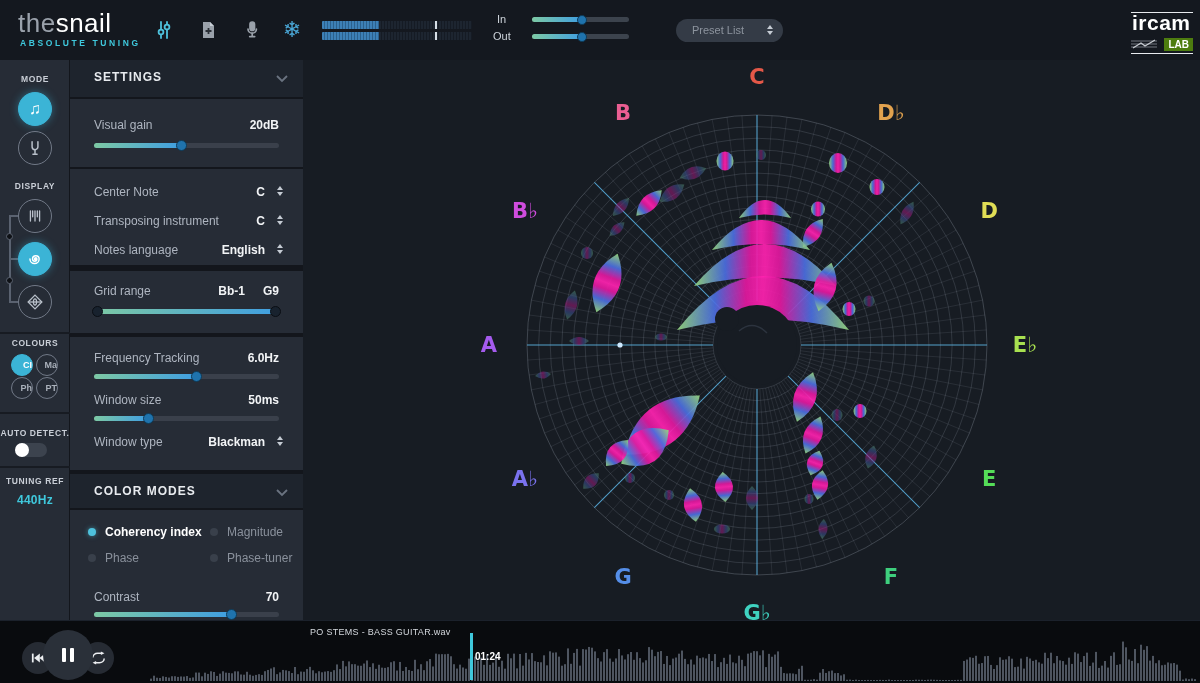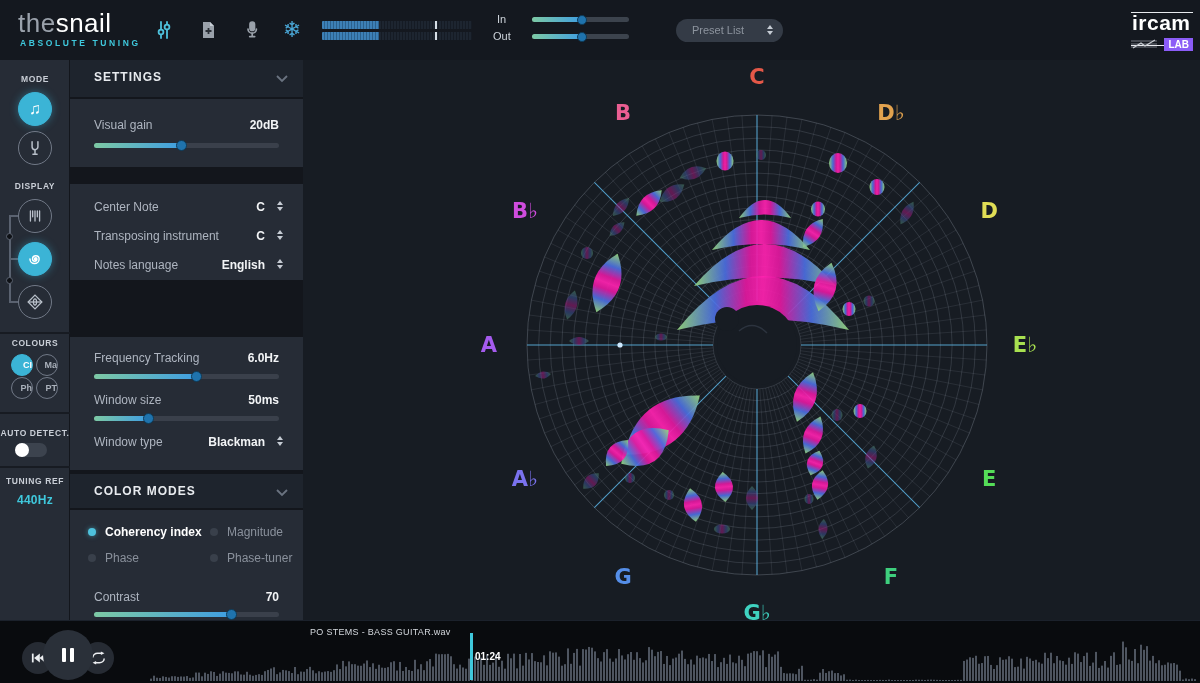--- a/index.html
+++ b/index.html
@@ -17,22 +17,22 @@
   .io-label{position:absolute;font-size:11px;color:#cdd3da;}
   .io-slider{position:absolute;left:532px;width:97px;height:5px;border-radius:3px;background:#3c434d;}
   .io-slider .fill{position:absolute;left:0;top:0;height:100%;border-radius:3px;background:linear-gradient(90deg,#7dc9a4,#3f9ee2);}
   .io-slider .knob{position:absolute;top:-2.5px;width:10px;height:10px;border-radius:50%;background:#2h;background:#1f73ad;border:1px solid #0e3a57;box-sizing:border-box;}
   .preset{position:absolute;left:676px;top:19px;width:107px;height:23px;border-radius:12px;background:#343b46;cursor:pointer;}
   .preset span{position:absolute;left:16px;top:5px;font-size:11px;color:#8d949e;}
   .stepper{display:flex;flex-direction:column;align-items:center;}
   .stepper .up{width:0;height:0;border-left:3.5px solid transparent;border-right:3.5px solid transparent;border-bottom:4.5px solid #c6ccd4;margin-bottom:2px;}
   .stepper .down{width:0;height:0;border-left:3.5px solid transparent;border-right:3.5px solid transparent;border-top:4.5px solid #c6ccd4;}
   .brand{position:absolute;left:1131px;top:12px;width:62px;cursor:default;}
-  .brand .name{font-size:21px;font-weight:bold;color:#fff;line-height:20px;letter-spacing:.5px;border-top:1.5px solid #e8eaee;border-bottom:1.5px solid #e8eaee;padding:0 1px 12px 1px;}
-  .brand .lab{position:absolute;right:0;top:26px;background:#8b5cf6;color:#fff;font-size:10px;font-weight:bold;padding:1px 4px;}
+  .brand .name{font-size:21px;font-weight:bold;color:#fff;line-height:20px;letter-spacing:.5px;border-top:1.5px solid #e8eaee;border-bottom:1.5px solid #e8eaee;padding:0 1px 20px 1px;}
+  .brand .lab{position:absolute;right:0;top:26px;background:#4d7c0f;color:#fff;font-size:10px;font-weight:bold;padding:1px 4px;}
   
   .sidebar{position:absolute;left:0;top:60px;width:70px;height:560px;background:#262c36;border-right:1px solid #13161c;box-sizing:border-box;}
   .side-label{position:absolute;width:70px;text-align:center;font-size:8.5px;font-weight:bold;color:#c9ced6;letter-spacing:.6px;}
   .circ{position:absolute;width:34px;height:34px;left:18px;border-radius:50%;border:1.5px solid #717987;box-sizing:border-box;display:flex;align-items:center;justify-content:center;cursor:pointer;color:#b9c0ca;}
   .circ.on{background:#3bb4d6;border-color:#3bb4d6;color:#fff;box-shadow:0 0 8px rgba(59,180,214,.45);}
   .mini{position:absolute;width:22px;height:22px;border-radius:50%;border:1.5px solid #717987;box-sizing:border-box;text-align:right;line-height:20px;font-size:9px;font-weight:bold;color:#aab1bb;cursor:pointer;}
   .mini.on{background:#3bb4d6;border-color:#3bb4d6;color:#fff;}
   .side-div{position:absolute;left:0;width:70px;height:2px;background:#171b22;}
   .toggle{position:absolute;left:15px;width:32px;height:14px;border-radius:8px;background:#3c434e;cursor:pointer;}
   .toggle .tknob{position:absolute;left:0;top:0;width:14px;height:14px;border-radius:50%;background:#fff;}
@@ -202,41 +202,51 @@
 
   <div class="sec" style="top:39px;height:68px;">
     <div class="row-label" style="top:19px;">Visual gain</div>
     <div class="row-value" style="right:24px;top:19px;">20dB</div>
     <div class="slider" style="top:44px;">
       <div class="fill" style="width: 47%;"></div>
       <div class="knob" style="left: calc(47% - 5px);"></div>
     </div>
   </div>
 
-  <div class="sec" style="top:124px;height:96px;">
+  <div class="sec" style="top:109px;height:96px;">
     <div class="row-label" style="top:16px;">Center Note</div>
     <div class="row-value" style="right:38px;top:16px;">C</div>
     <div class="stepper" style="position:absolute;right:20px;top:17px;">
         <i class="up"></i>
         <i class="down"></i>
       </div>
     <div class="row-label" style="top:45px;">Transposing instrument</div>
     <div class="row-value" style="right:38px;top:45px;">C</div>
     <div class="stepper" style="position:absolute;right:20px;top:46px;">
         <i class="up"></i>
         <i class="down"></i>
       </div>
     <div class="row-label" style="top:74px;">Notes language</div>
     <div class="row-value" style="right:38px;top:74px;margin-left:39px;">English</div>
     <div class="stepper" style="position:absolute;right:20px;top:75px;">
         <i class="up"></i>
         <i class="down"></i>
       </div>
   </div>
 
+  <div class="sec" style="top:211px;height:62px;">
+    <div class="row-label" style="top:13px;">Grid range</div>
+    <div class="row-value" style="right:58px;top:13px;">Bb-1</div>
+    <div class="row-value" style="right:24px;top:13px;">G9</div>
+    <div class="slider" style="top:38px;">
+      <div class="fill" style="width:100%;"></div>
+      <div class="knob end" style="left:-2px;"></div>
+      <div class="knob end" style="left:176px;"></div>
+    </div>
+  </div>
 
   <div class="sec" style="top:277px;height:133px;">
     <div class="row-label" style="top:14px;">Frequency Tracking</div>
     <div class="row-value" style="right:24px;top:14px;">6.0Hz</div>
     <div class="slider" style="top:37px;">
       <div class="fill" style="width: 55%;"></div>
       <div class="knob" style="left: calc(55% - 5px);"></div>
     </div>
     <div class="row-label" style="top:56px;">Window size</div>
     <div class="row-value" style="right:24px;top:56px;">50ms</div>

